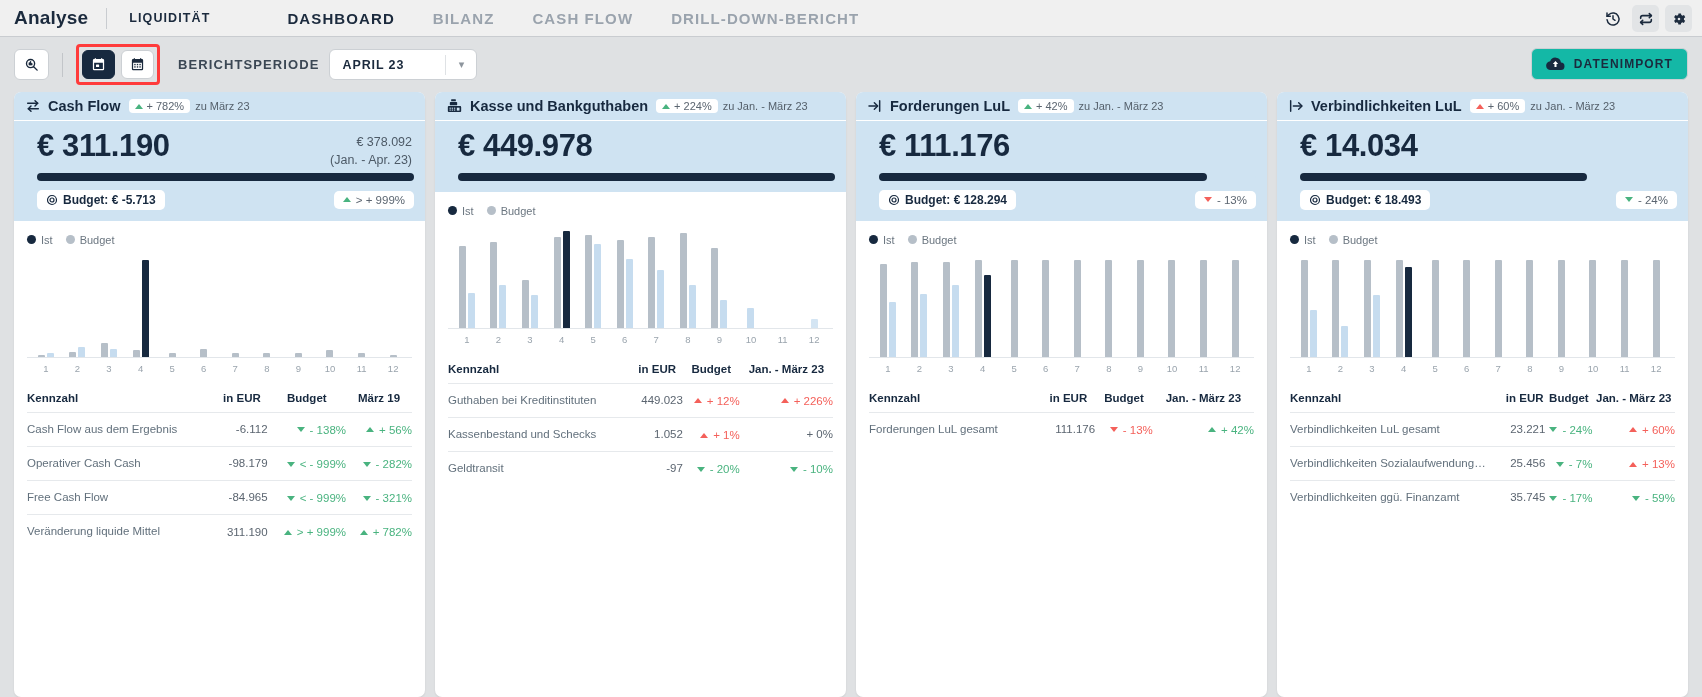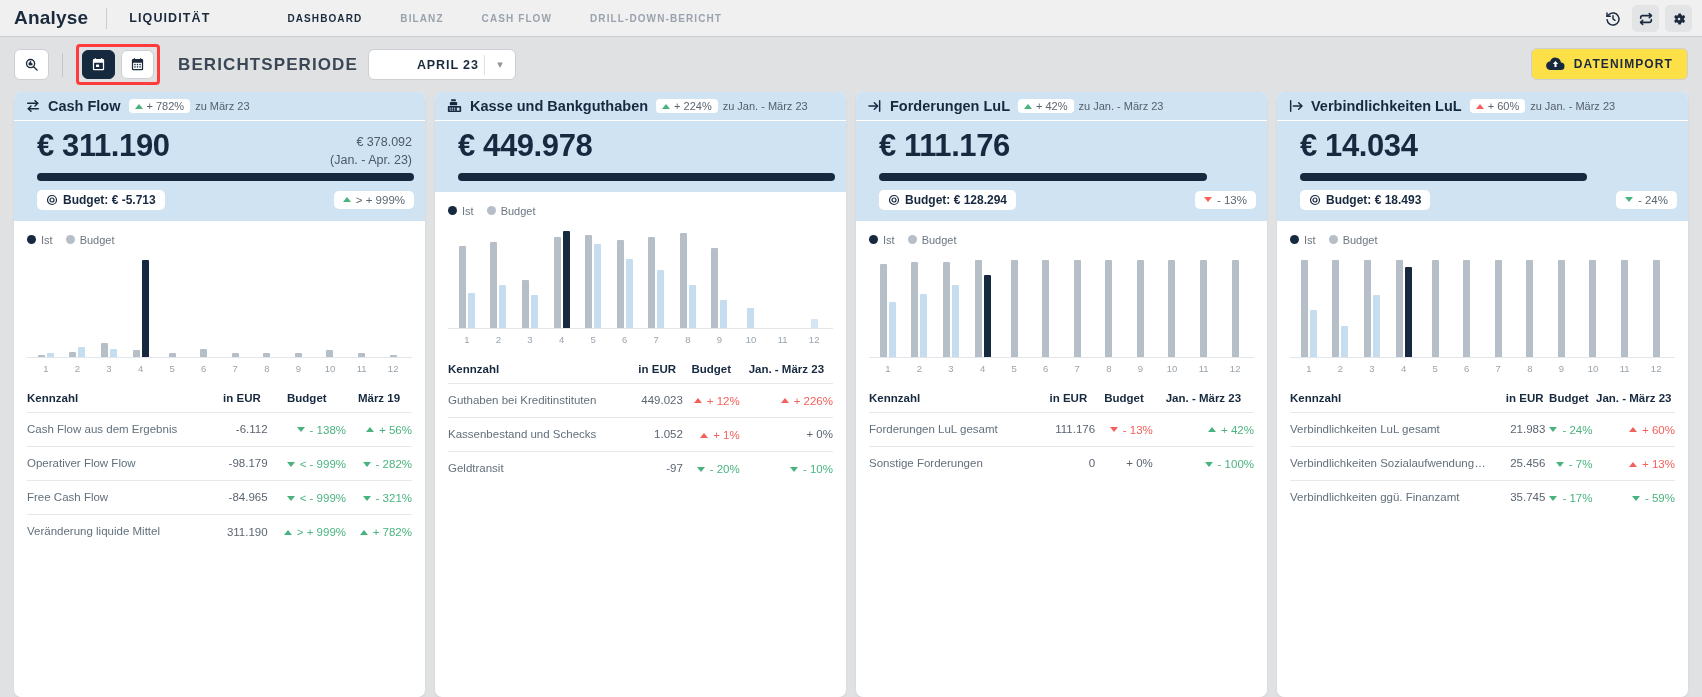--- a/index.html
+++ b/index.html
@@ -21,21 +21,21 @@
     font-size: 19px; font-weight: 700; color: #1b2a3d;
     padding: 0 18px 0 14px; letter-spacing: .2px;
   }
   .vdiv { width: 1px; height: 21px; background: #c9ccd0; }
   .module-name {
     font-size: 12.5px; font-weight: 700; color: #1b2a3d;
     letter-spacing: 1.1px; padding: 0 22px 0 22px;
   }
   .navtabs { display: flex; align-items: center; margin-left: 55px; gap: 38px; }
   .navtab {
-    font-size: 10px; letter-spacing: 1.1px; font-weight: 700;
+    font-size: 15px; letter-spacing: 1.1px; font-weight: 700;
     color: #9aa3ad; cursor: pointer; white-space: nowrap;
   }
   .navtab.active { color: #1b2a3d; }
   .topbar-right {
     position: absolute; right: 10px; top: 0; height: 37px;
     display: flex; align-items: center; gap: 6px;
   }
   .icon-btn {
     width: 27px; height: 27px; border-radius: 5px;
     display: flex; align-items: center; justify-content: center;
@@ -60,37 +60,37 @@
     border: 3px solid #ff3b3b; border-radius: 4px;
     padding: 3px; display: flex; gap: 6px; align-items: center;
   }
   .seg-btn {
     width: 33px; height: 29px; border-radius: 6px;
     display: flex; align-items: center; justify-content: center;
     cursor: pointer; border: 1px solid #ccd0d4; background: #fff; color: #1b2a3d;
   }
   .seg-btn.active { background: #17293f; border-color: #17293f; color: #fff; }
   .tb-label {
-    font-size: 17px; font-weight: 700; letter-spacing: 1.1px;
+    font-size: 13px; font-weight: 700; letter-spacing: 1.1px;
     color: #3b4754; margin-left: 18px; margin-right: 10px;
   }
   .tb-select {
     width: 148px; height: 31px; background: #fff;
     border: 1px solid #ccd0d4; border-radius: 6px;
     display: flex; align-items: center; cursor: pointer;
   }
   .tb-select .val {
     flex: 1; font-size: 12.5px; font-weight: 700; letter-spacing: .9px;
-    color: #1b2a3d; padding-left: 12px; margin-left: 36px;
+    color: #1b2a3d; padding-left: 12px;
   }
   .tb-select .divider { width: 1px; height: 20px; background: #dfe2e5; }
   .tb-select .chev { width: 30px; text-align: center; color: #8d959d; font-size: 11px; }
   .tb-right { position: absolute; right: 14px; top: 11px; }
   .import-btn {
-    height: 32px; background: #fde047; border: 1px solid #ccd0d4; border-radius: 6px;
+    height: 32px; background: #14b8a6; border: 1px solid #ccd0d4; border-radius: 6px;
     display: flex; align-items: center; gap: 9px; padding: 0 14px; cursor: pointer;
   }
   .import-btn .lbl {
     font-size: 12px; font-weight: 700; letter-spacing: 1.1px; color: #1b2a3d;
   }
 
   
   .grid {
     display: flex; gap: 10px; padding: 0 14px; height: 605px;
   }
@@ -393,21 +393,21 @@
               <td><span class="cellpair">
                   <span class="tri down"></span>
                   <span class="green">- 138%</span>
                 </span></td>
               <td><span class="cellpair">
                   <span class="tri up"></span>
                   <span class="green">+ 56%</span>
                 </span></td>
             </tr>
             <tr>
-              <td class="l">Operativer Flow Flow</td>
+              <td class="l">Operativer Cash Cash</td>
               <td>-98.179</td>
               <td><span class="cellpair">
                   <span class="tri down"></span>
                   <span class="green">&lt; - 999%</span>
                 </span></td>
               <td><span class="cellpair">
                   <span class="tri down"></span>
                   <span class="green">- 282%</span>
                 </span></td>
             </tr>
@@ -701,31 +701,20 @@
               <td>111.176</td>
               <td><span class="cellpair">
                   <span class="tri down r"></span>
                   <span class="red">- 13%</span>
                 </span></td>
               <td><span class="cellpair">
                   <span class="tri up"></span>
                   <span class="green">+ 42%</span>
                 </span></td>
             </tr>
-            <tr>
-              <td class="l">Sonstige Forderungen</td>
-              <td>0</td>
-              <td><span class="cellpair">
-                  <span class="">+ 0%</span>
-                </span></td>
-              <td><span class="cellpair">
-                  <span class="tri down"></span>
-                  <span class="green">- 100%</span>
-                </span></td>
-            </tr>
           </tbody>
         </table>
       </div>
     </div>
     <div class="card">
       <div class="card-top">
         <div class="card-hdr">
           <span class="ico">
             <svg width="16" height="16" viewBox="0 0 24 24" fill="none" stroke="currentColor" stroke-width="2.2" stroke-linecap="round" stroke-linejoin="round">
               <path d="M8 12h12"></path>
@@ -829,21 +818,21 @@
             <tr>
               <th class="l">Kennzahl</th>
               <th>in EUR</th>
               <th>Budget</th>
               <th>Jan. - März 23</th>
             </tr>
           </thead>
           <tbody>
             <tr>
               <td class="l">Verbindlichkeiten LuL gesamt</td>
-              <td>21.983</td>
+              <td>23.221</td>
               <td><span class="cellpair">
                   <span class="tri down"></span>
                   <span class="green">- 24%</span>
                 </span></td>
               <td><span class="cellpair">
                   <span class="tri up r"></span>
                   <span class="red">+ 60%</span>
                 </span></td>
             </tr>
             <tr>

